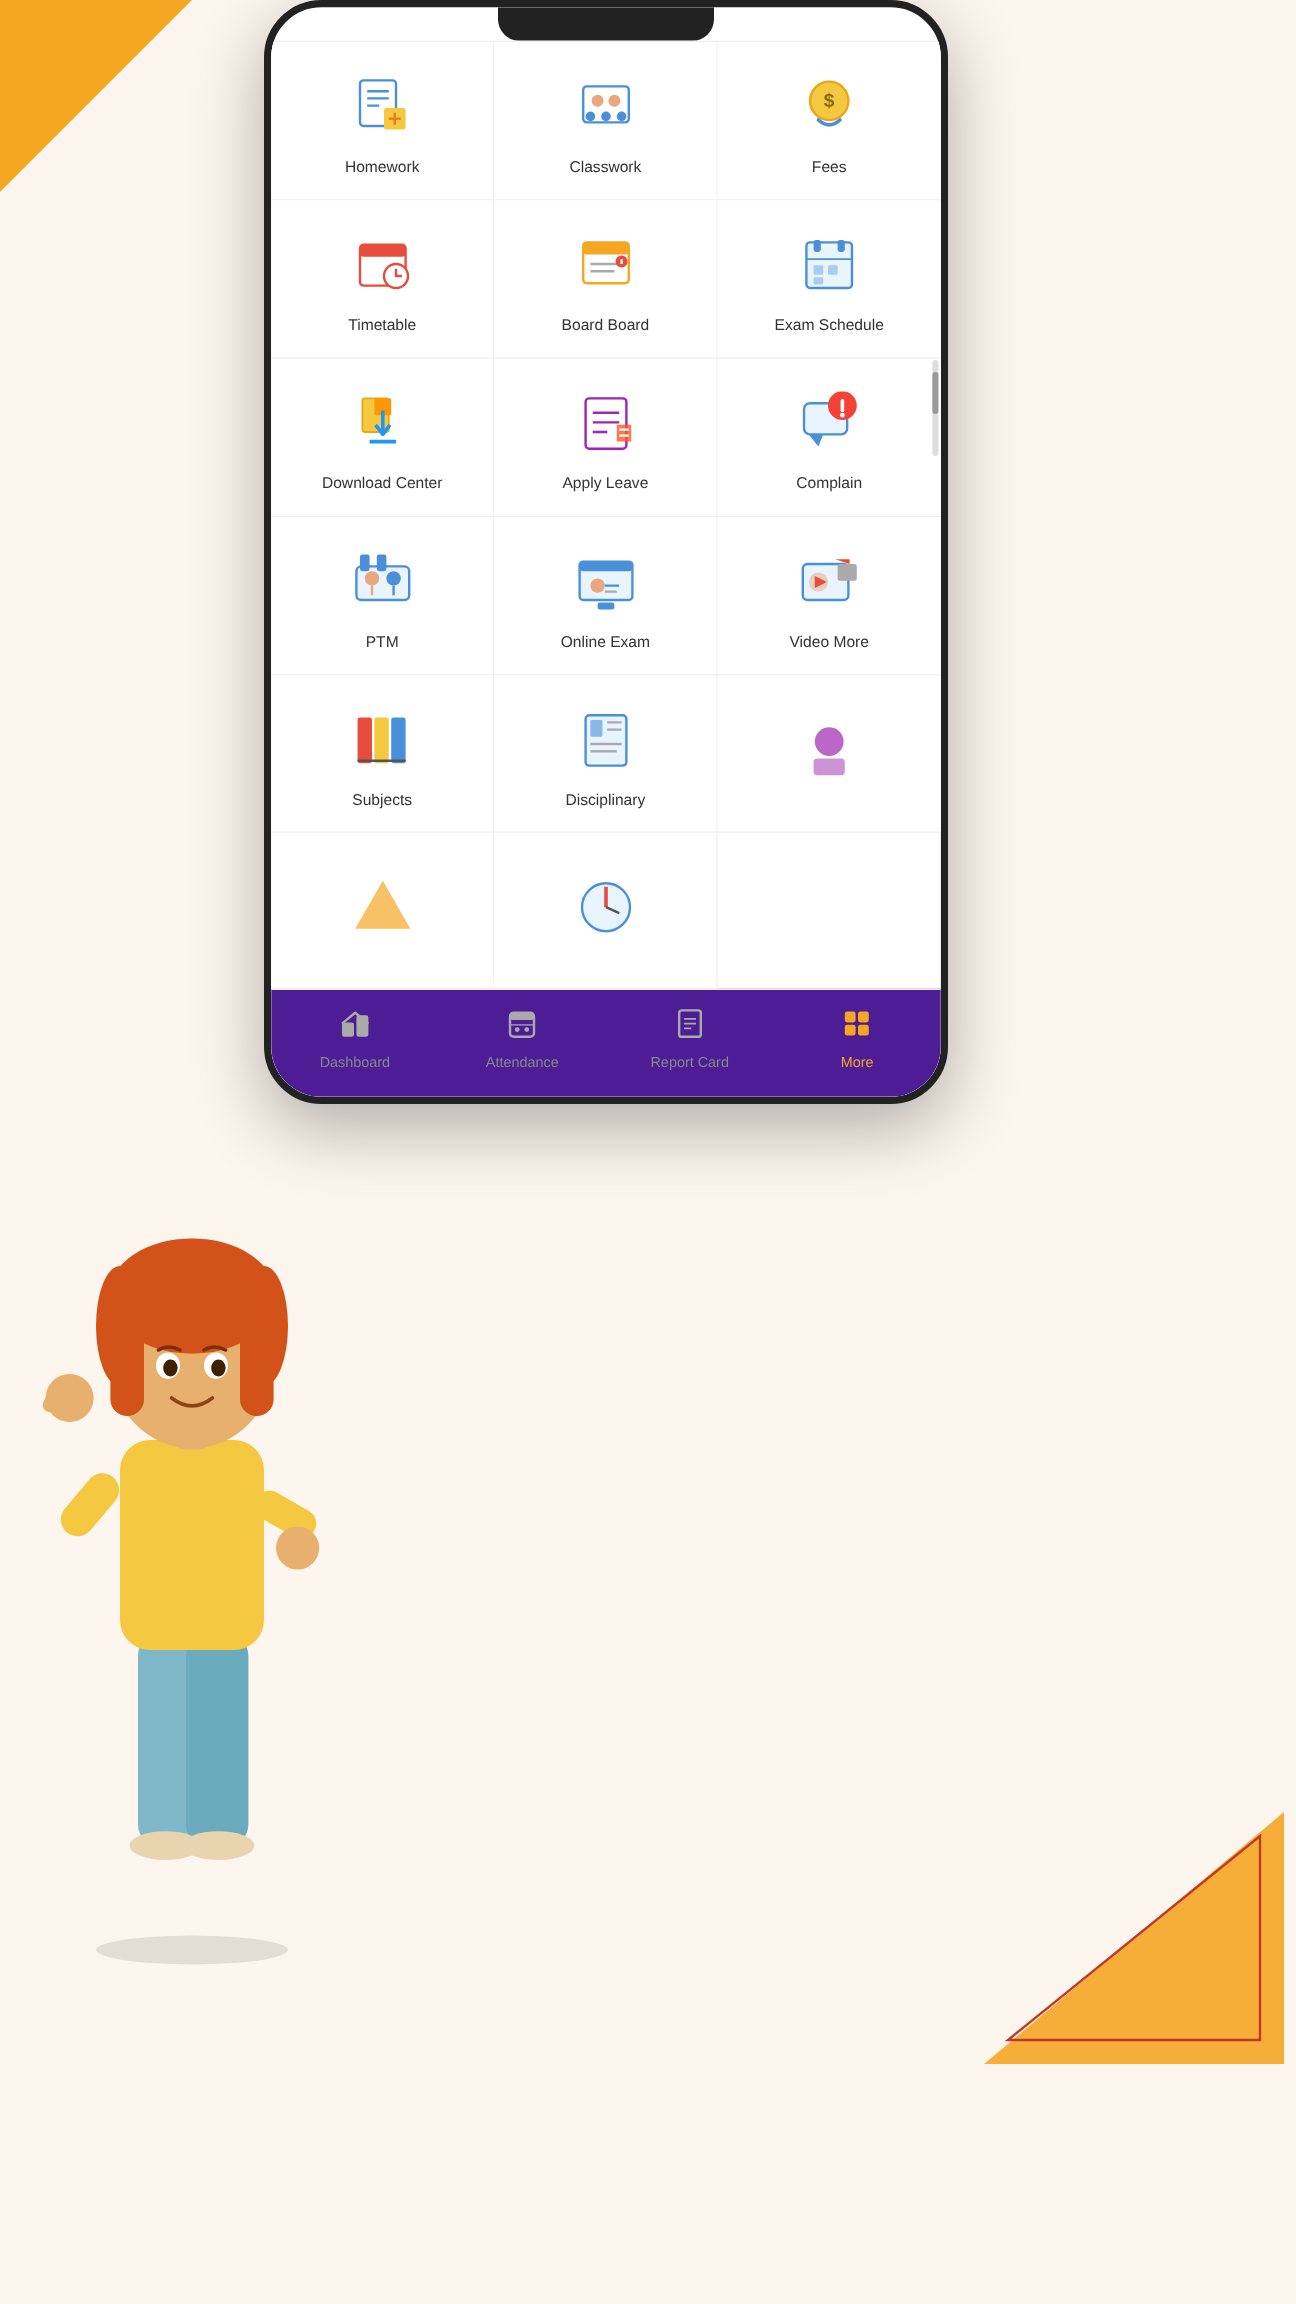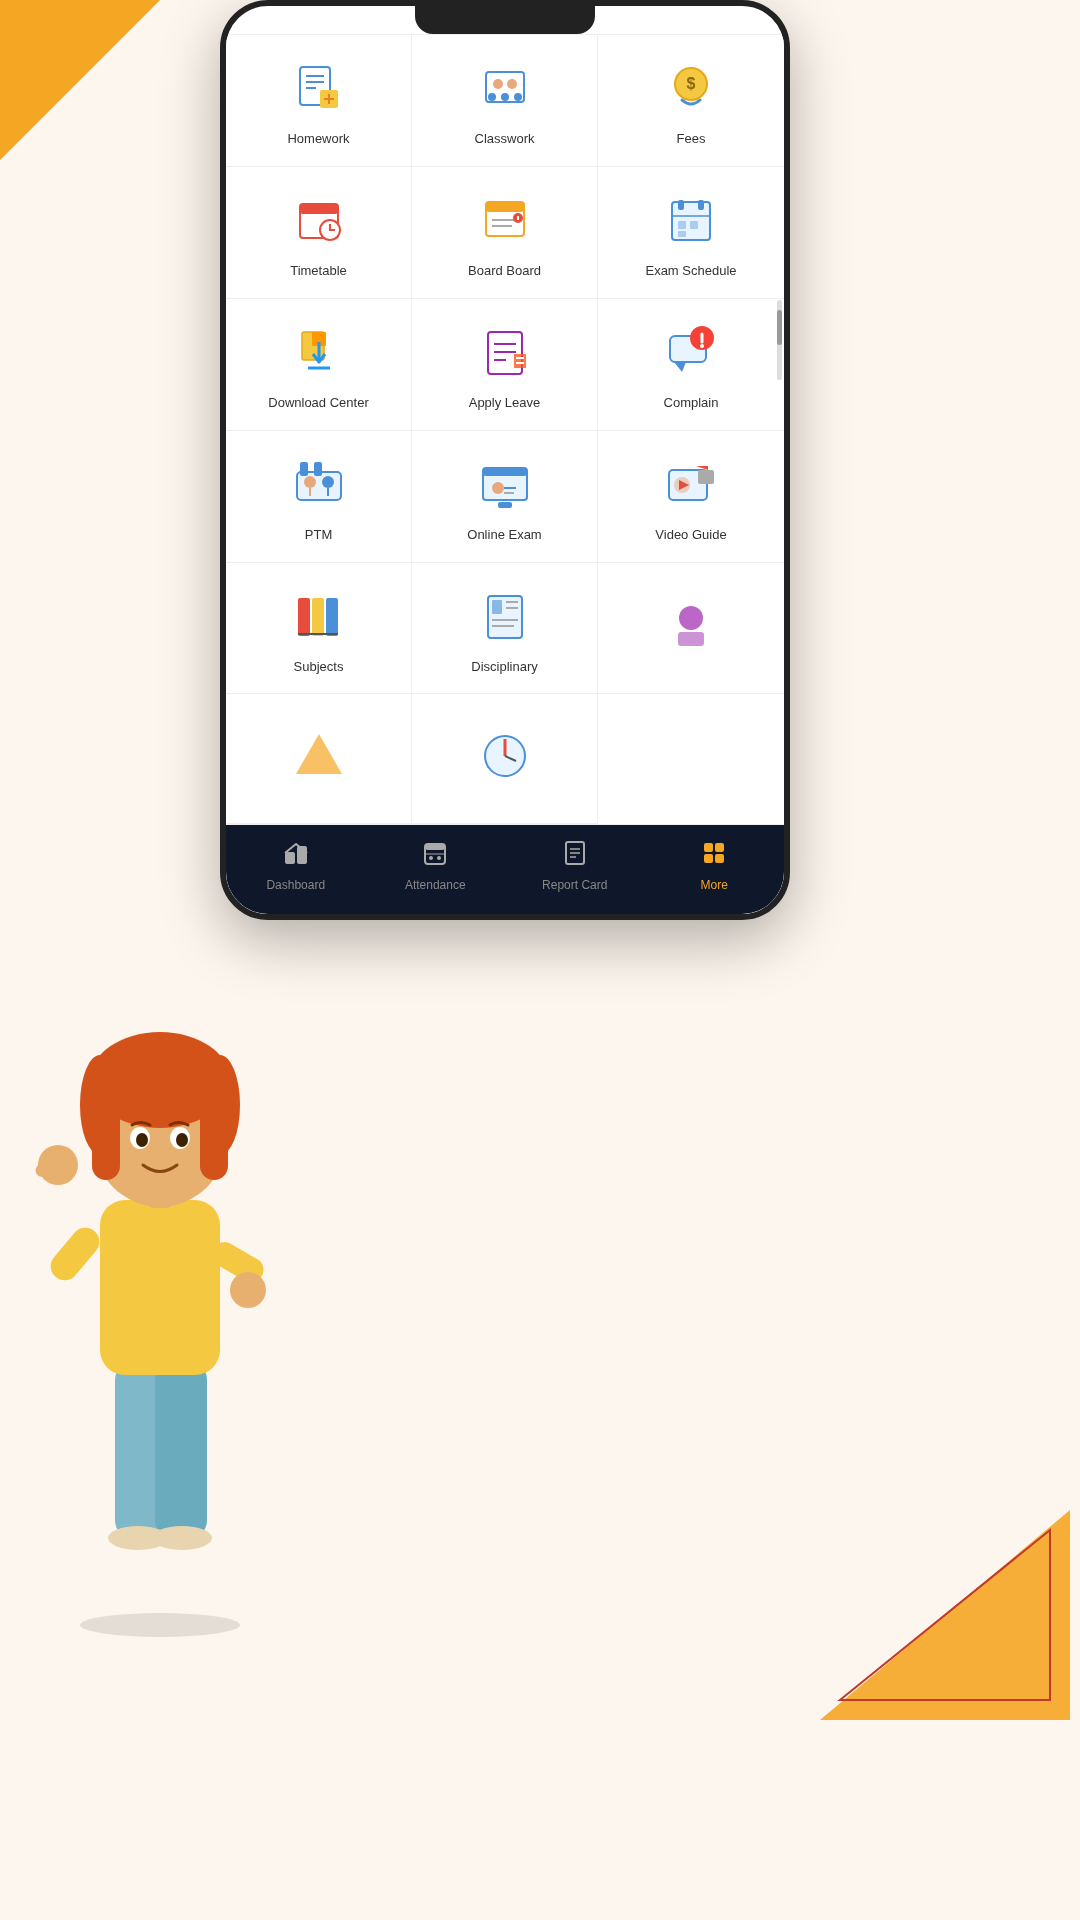--- a/index.html
+++ b/index.html
@@ -107,21 +107,21 @@
       color: #333;
       text-align: center;
       font-weight: 500;
       line-height: 1.3;
     }
 
     
     .bottom-nav {
       display: flex;
       border-top: 1px solid #eee;
-      background: #0f172a;
+      background: #4c1d95;
       padding: 8px 0 16px;
     }
 
     .nav-item {
       flex: 1;
       display: flex;
       flex-direction: column;
       align-items: center;
       justify-content: center;
       cursor: pointer;
@@ -343,21 +343,21 @@
           <div class="menu-item">
             <div class="menu-icon">
               <svg width="54" height="54" viewBox="0 0 54 54">
                 <rect x="5" y="12" width="38" height="30" rx="4" fill="#e8f4ff" stroke="#4a90d9" stroke-width="2"></rect>
                 <polygon points="32,8 44,12 44,8" fill="#e74c3c"></polygon>
                 <circle cx="18" cy="27" r="8" fill="#e8a87c" opacity="0.5"></circle>
                 <polygon points="15,22 15,32 25,27" fill="#e74c3c"></polygon>
                 <rect x="34" y="12" width="16" height="14" rx="2" fill="#aaa"></rect>
               </svg>
             </div>
-            <span class="menu-label">Video Guide</span>
+            <span class="menu-label">Video More</span>
           </div>
           <div class="menu-item">
             <div class="menu-icon">
               <svg width="54" height="54" viewBox="0 0 54 54">
                 <rect x="6" y="8" width="12" height="38" rx="2" fill="#e74c3c"></rect>
                 <rect x="20" y="8" width="12" height="38" rx="2" fill="#f5c842"></rect>
                 <rect x="34" y="8" width="12" height="38" rx="2" fill="#4a90d9"></rect>
                 <line x1="6" y1="44" x2="46" y2="44" stroke="#555" stroke-width="2"></line>
               </svg>
             </div>

